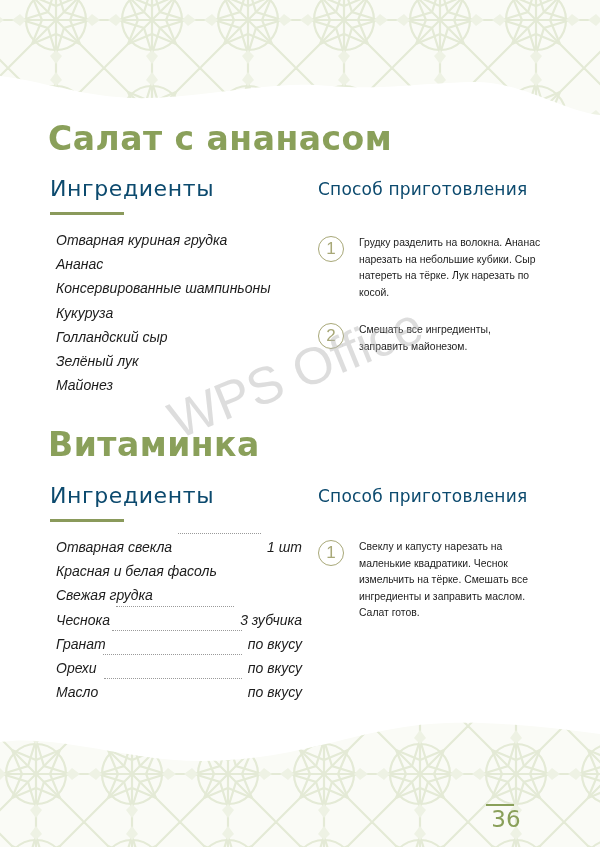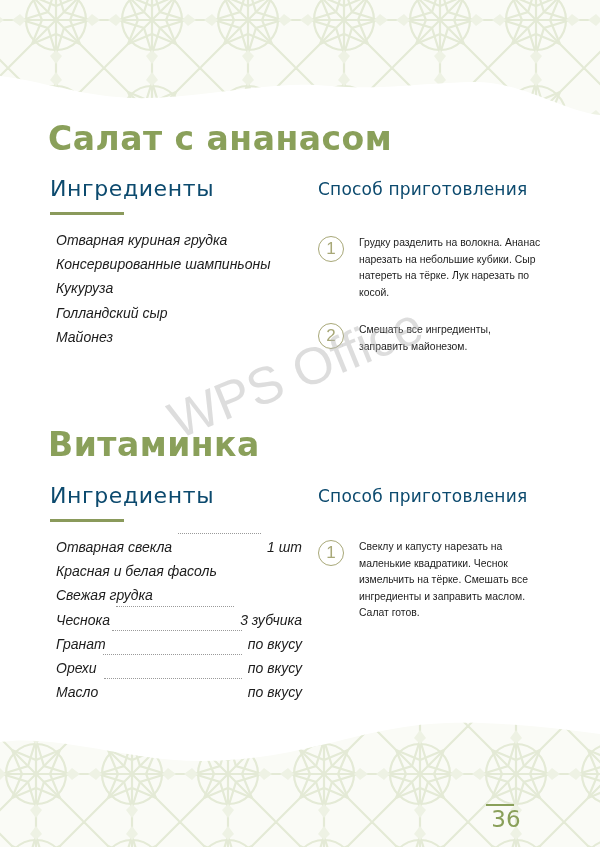--- a/index.html
+++ b/index.html
@@ -138,27 +138,33 @@
 <div class="recipe-title t1">Салат с ананасом</div>
 <div class="section-h ing-h h1a">Ингредиенты</div>
 <div class="section-h meth-h h1b">Способ приготовления</div>
 <div class="underline u1"></div>
 
 <ul class="ing-list l1">
   <li>
       <span>Отварная куриная грудка</span>
     </li>
   <li>
+      <span>Ананас</span>
+    </li>
+  <li>
       <span>Консервированные шампиньоны</span>
     </li>
   <li>
       <span>Кукуруза</span>
     </li>
   <li>
       <span>Голландский сыр</span>
+    </li>
+  <li>
+      <span>Зелёный лук</span>
     </li>
   <li>
       <span>Майонез</span>
     </li>
 </ul>
 
 <div class="steps s1">
   <div class="step">
     <div class="num">1</div>
     <div class="step-text">Грудку разделить на волокна. Ананас нарезать на небольшие кубики.  Сыр натереть на тёрке. Лук нарезать по косой.</div>

